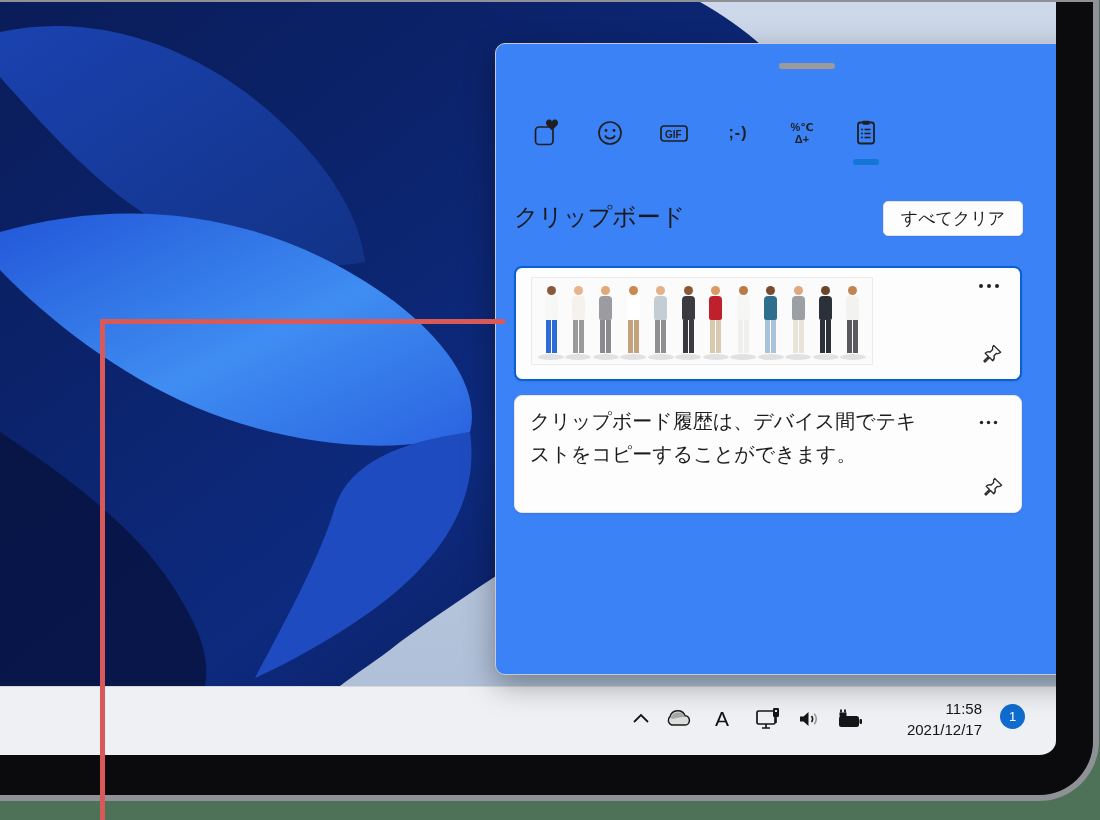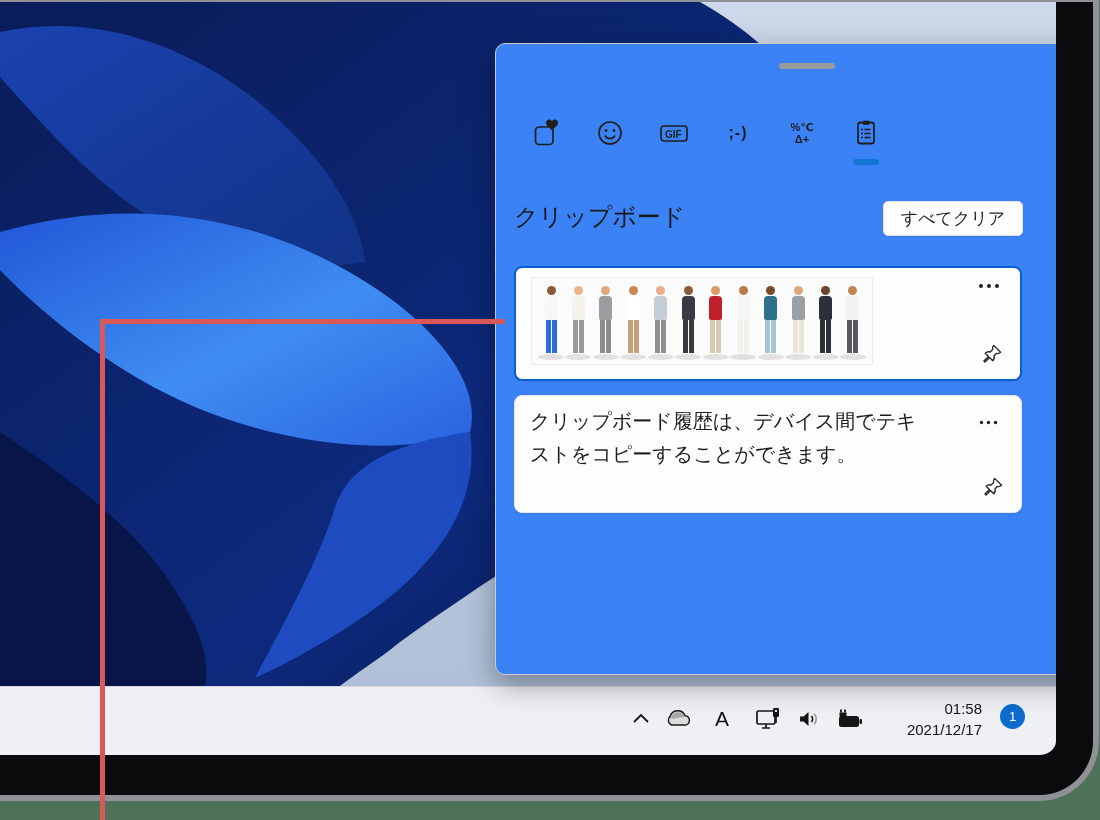--- a/index.html
+++ b/index.html
@@ -136,21 +136,21 @@
           <rect x="6" y="10" width="20" height="11" rx="2.5" fill="#161616"></rect>
           <rect x="26.5" y="13" width="2.5" height="5" rx="1" fill="#161616"></rect>
           <g>
             <path d="M8 3.5 v3 M12 3.5 v3" stroke="#161616" stroke-width="1.8"></path>
             <path d="M6.5 6.5 h7 v2.5 a3.5 3.5 0 0 1 -7 0 Z" fill="#161616"></path>
             <path d="M10 11.5 v3" stroke="#161616" stroke-width="1.8"></path>
           </g>
         </svg>
       </div>
       <div class="clock">
-        <div>01:58</div>
+        <div>11:58</div>
         <div>2021/12/17</div>
       </div>
       <div class="badge">
         <span>1</span>
       </div>
     </div>
 
     <div class="panel">
       <div class="handle"></div>
       <div class="close-btn">

